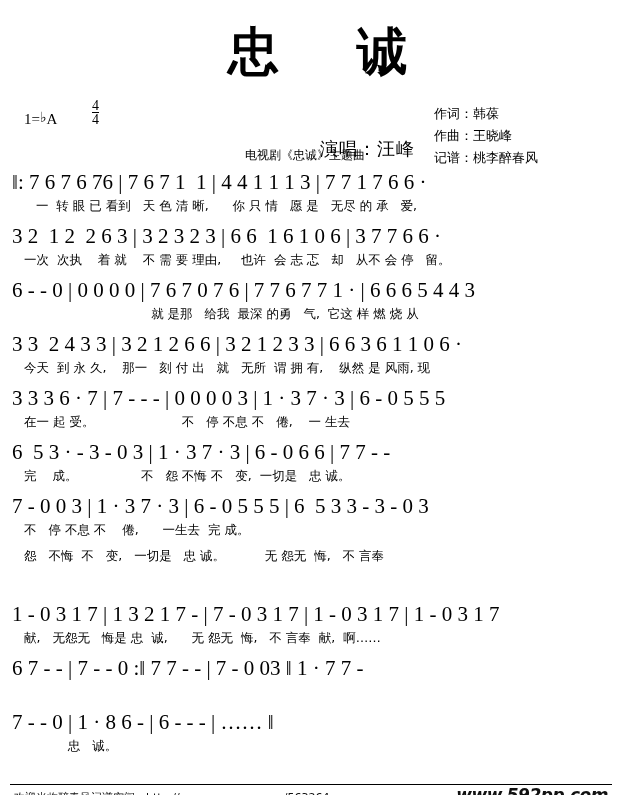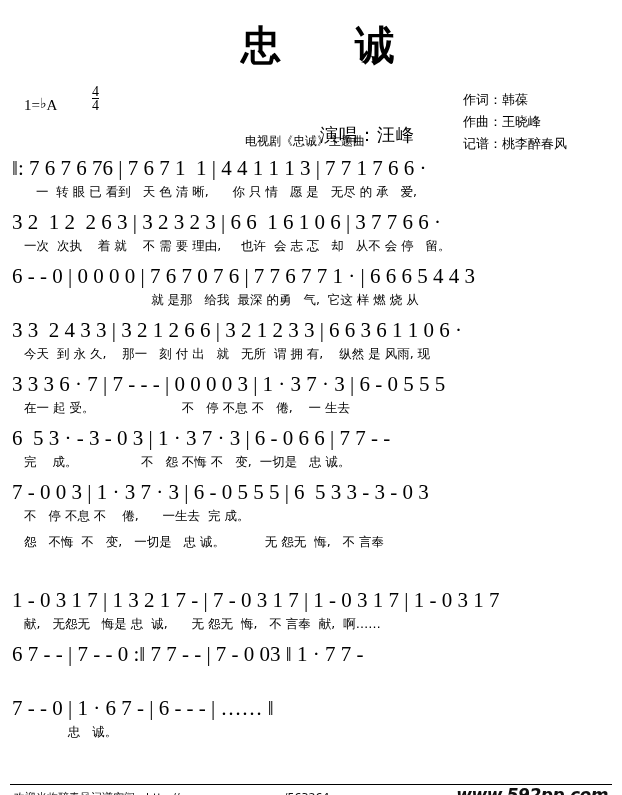--- a/index.html
+++ b/index.html
@@ -19,21 +19,21 @@
     position: relative;
     width: 622px;
     height: 795px;
     box-sizing: border-box;
     padding: 0;
   }
   .title {
     text-align: center;
     font-family: "DejaVu Sans", sans-serif;
     font-weight: bold;
-    font-size: 40px;
+    font-size: 51px;
     letter-spacing: 30px;
     margin: 18px 0 0 14px;
     padding-left: 30px;
   }
   .header-block {
     position: relative;
     height: 78px;
     margin-top: 4px;
   }
   .keysig {
@@ -74,21 +74,21 @@
   .credits {
     position: absolute;
     right: 18px;
     top: 12px;
     font-size: 13px;
     font-family: "DejaVu Sans", sans-serif;
     line-height: 22px;
     text-align: left;
     width: 170px;
   }
-  .credits div { white-space: nowrap; margin-left: 29px; }
+  .credits div { white-space: nowrap; }
 
   .system {
     position: relative;
     margin: 0 0 0 0;
     padding: 0 4px;
     height: 54px;
   }
   .notes {
     font-family: "Liberation Serif", serif;
     font-size: 21px;
@@ -196,21 +196,21 @@
     <div class="lyrics">怨   不悔  不   变,   一切是   忠 诚。          无 怨无  悔,   不 言奉</div>
   </div>
   <div class="system">
     <div class="notes">1 - 0 3 1 7 | 1 3 2 1 7 - | 7 - 0 3 1 7 | 1 - 0 3 1 7 | 1 - 0 3 1 7</div>
     <div class="lyrics">献,   无怨无   悔是 忠  诚,      无 怨无  悔,   不 言奉  献,  啊……</div>
   </div>
   <div class="system">
     <div class="notes">6 7 - - | 7 - - 0 :‖ 7 7 - - | 7 - 0 03 ‖ 1 · 7 7 - </div>
   </div>
   <div class="system">
-    <div class="notes">7 - - 0 | 1 · 6 7 - | 6 - - - | …… ‖</div>
+    <div class="notes">7 - - 0 | 1 · 8 6 - | 6 - - - | …… ‖</div>
     <div class="lyrics">           忠   诚。</div>
   </div>
 
   <div class="rule"></div>
 
   <div class="footer">
     <div class="footer-note">欢迎光临醉春风记谱空间：http://user.qzone.qq.com/563264</div>
     <div class="footer-brand">www.592pp.com</div>
   </div>
 

